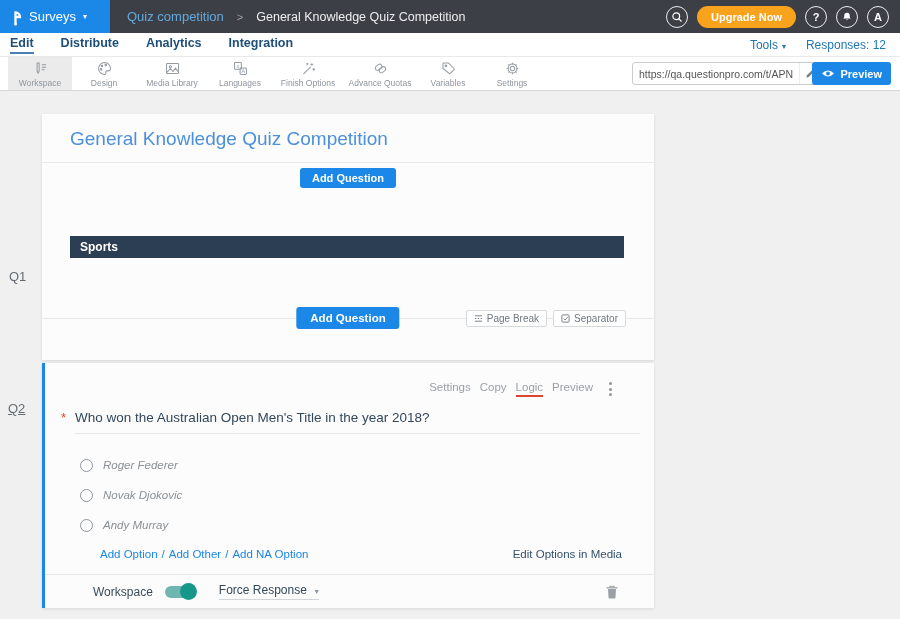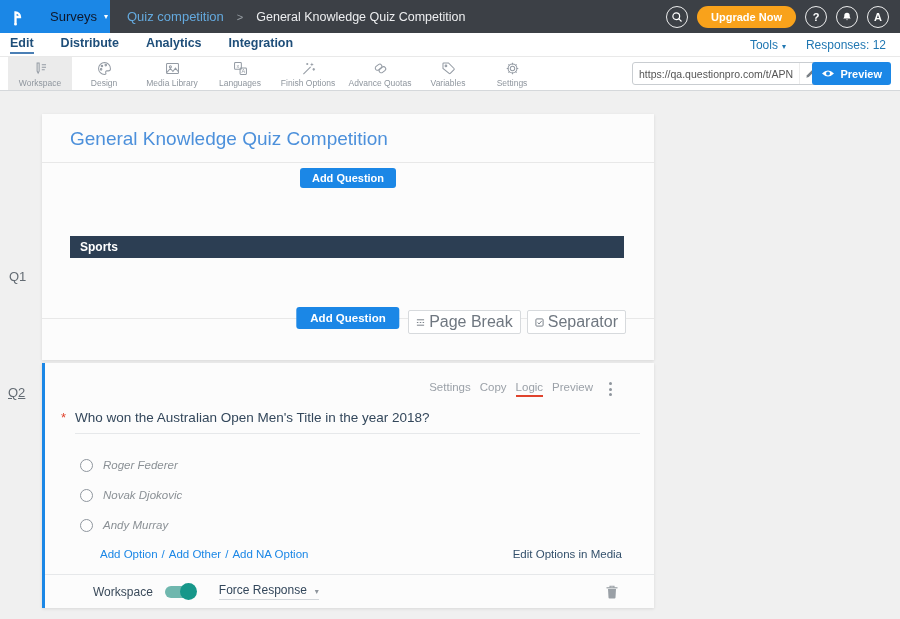--- a/index.html
+++ b/index.html
@@ -2,21 +2,21 @@
 <html><head>
 <meta charset="utf-8">
 <style>
   *{box-sizing:border-box;margin:0;padding:0;}
   html,body{width:900px;height:619px;overflow:hidden;}
   body{font-family:"Liberation Sans","DejaVu Sans",sans-serif;background:#F0F0F0;}
 
   
   .topbar{height:33px;background:#3C4046;display:flex;align-items:center;}
   .brand{width:110px;height:33px;background:#1B87E6;display:flex;align-items:center;padding:0 11px;cursor:pointer;}
-  .brand-menu{color:#0f172a;font-size:13px;margin-left:24px;}
+  .brand-menu{color:#ffffff;font-size:13px;margin-left:3px;}
   .brand .caret{color:#fff;font-size:8px;margin-left:7px;}
   .crumb-parent{color:#64A9DE;font-size:13px;margin-left:17px;cursor:pointer;}
   .crumb-sep{color:#9AA0A6;font-size:11px;margin:0 13px;}
   .crumb-current{color:#EDEEF0;font-size:12.5px;}
   .topbar-right{margin-left:auto;display:flex;align-items:center;gap:9px;padding-right:11px;}
   .tb-circle{width:22px;height:22px;border:1.5px solid rgba(255,255,255,.9);border-radius:50%;
              display:flex;align-items:center;justify-content:center;color:#fff;font-size:11px;
              font-weight:bold;cursor:pointer;}
   .upgrade-btn{height:22px;border:none;border-radius:11px;background:#F9A21B;color:#fff;
                font-size:11px;font-weight:bold;padding:0 14px;cursor:pointer;font-family:inherit;}
@@ -42,40 +42,40 @@
            border-radius:3px;display:flex;align-items:center;overflow:hidden;}
   .url-box input{flex:1;border:none;outline:none;font-size:10.5px;color:#555;padding:0 6px;background:transparent;font-family:inherit;min-width:0;}
   .url-edit{width:22px;height:100%;display:flex;align-items:center;justify-content:center;border-left:1px solid #ECECEC;cursor:pointer;}
   .preview-btn{position:absolute;right:9px;top:5px;height:23px;background:#1B87E6;border:none;border-radius:3px;
                color:#fff;font-size:11px;font-weight:bold;padding:0 9px;display:flex;align-items:center;gap:5px;cursor:pointer;font-family:inherit;}
 
   
   .page{position:relative;height:528px;background:#F0F0F0;overflow:hidden;}
   .q-label{position:absolute;color:#636B73;font-size:13px;}
   .q1-label{left:9px;top:178px;}
-  .q2-label{left:8px;top:294px;text-decoration:underline;}
+  .q2-label{left:8px;top:310px;text-decoration:underline;}
   .card{position:absolute;left:42px;width:612px;background:#FCFCFC;box-shadow:0 1px 3px rgba(0,0,0,.10);}
   .main-card{top:23px;height:246px;}
   .q2-card{top:272px;height:245px;border-left:3px solid #1B87E6;}
 
   .logo-row{text-align:center;padding-top:7px;}
   .add-logo-btn{display:inline-block;background:#fff;border:1px solid #D9DCDF;border-radius:3px;
                 font-size:10.5px;color:#70777E;padding:4px 10px;cursor:pointer;box-shadow:0 1px 1px rgba(0,0,0,.04);font-family:inherit;}
   .survey-title{margin:14px 0 0 28px;font-size:19px;font-weight:400;color:#4C90DB;cursor:pointer;}
   .divider{border:none;border-top:1px solid #E8E8E8;margin-top:12px;}
   .aq-row{text-align:center;margin-top:5px;}
   .add-q-btn{background:#1B87E6;border:none;border-radius:3px;color:#fff;font-size:11px;font-weight:bold;
              padding:4px 12px;cursor:pointer;font-family:inherit;}
   .sports-bar{margin:48px 30px 0 28px;background:#2C3E53;color:#fff;font-size:12px;font-weight:bold;
               padding:4px 10px;cursor:pointer;}
   .break-row{position:relative;margin-top:47px;height:25px;}
   .break-row .rule{position:absolute;left:0;right:0;top:13px;border-top:1px solid #E8E8E8;}
   .break-row .add-q-btn{position:absolute;left:50%;transform:translateX(-50%);top:2px;padding:5px 14px;font-size:11.5px;}
   .break-btns{position:absolute;right:28px;top:5px;display:flex;gap:6px;}
-  .mini-btn{background:#fff;border:1px solid #D7DADD;border-radius:2px;font-size:16px;color:#6F7780;
+  .mini-btn{background:#fff;border:1px solid #D7DADD;border-radius:2px;font-size:10px;color:#6F7780;
             padding:2px 7px;display:flex;align-items:center;gap:4px;cursor:pointer;font-family:inherit;}
 
   
   .actions-row{display:flex;justify-content:flex-end;align-items:center;gap:9px;padding:17px 40px 0 0;}
   .action-link{font-size:11.5px;color:#9BA1A8;cursor:pointer;padding-bottom:2px;border-bottom:2px solid transparent;}
   .action-link.logic{border-bottom-color:#E0432D;}
   .dots-menu{display:flex;flex-direction:column;gap:2.5px;margin-left:5px;cursor:pointer;padding:2px;}
   .dots-menu i{width:3px;height:3px;border-radius:50%;background:#8E959D;}
   .question-row{display:flex;margin:12px 0 0 16px;align-items:flex-start;}
   .req-marker{color:#E0432D;font-size:13px;margin-right:9px;}

